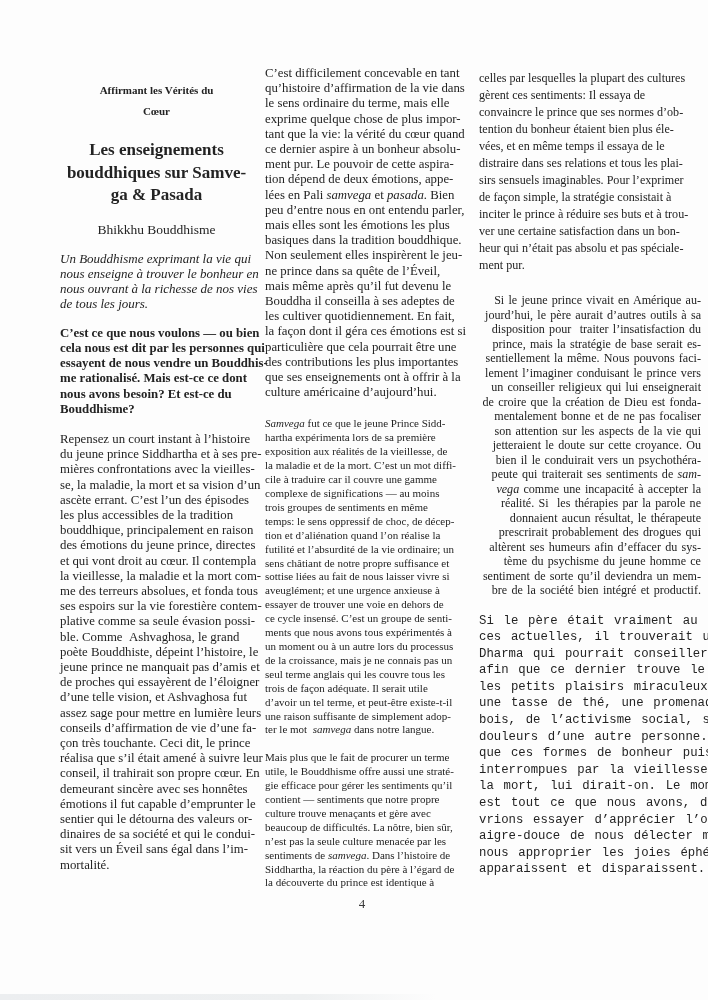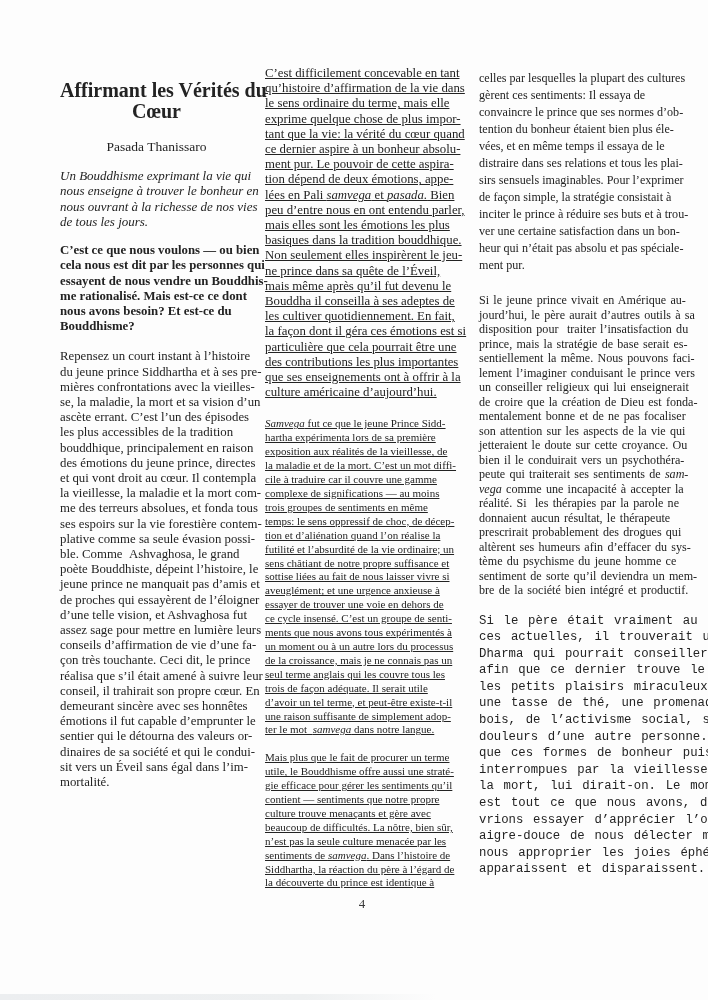--- a/index.html
+++ b/index.html
@@ -7,33 +7,33 @@
     width:708px;height:1000px;position:relative;overflow:hidden;
     background:#fdfdfd;
     font-family:"Liberation Serif","DejaVu Serif",serif;
     color:#232323;
     -webkit-font-smoothing:antialiased;
   }
   .page{position:absolute;inset:0;}
   .col{position:absolute;}
   .col p{margin:0 0 14px 0;white-space:nowrap;}
   .col1{left:60px;top:80px;width:193px;}
-  .col2{left:265px;top:66px;width:206px;text-decoration:underline;}
+  .col2{left:265px;top:66px;width:206px;}
   .col3{left:479px;top:70px;width:222px;}
 
-  .title1{font-weight:bold;font-size:20px;line-height:21px;text-align:center;margin:0 0 17px 0;white-space:nowrap;}
+  .title1{font-weight:bold;font-size:11px;line-height:21px;text-align:center;margin:0 0 17px 0;white-space:nowrap;}
   .title2{font-weight:bold;font-size:17px;line-height:22.5px;text-align:center;margin:0 0 15px 0;white-space:nowrap;}
   .byline{font-size:13px;text-align:center;margin:0 0 9px 0;}
   .author{font-size:13.5px;text-align:center;margin:0 0 13px 0;}
   .lede{font-style:italic;font-size:13px;line-height:15.3px;margin:0 0 13px 0;white-space:nowrap;}
 
   .body-lg{font-size:12.8px;line-height:15.2px;}
   .body-sm{font-size:11px;line-height:13.9px;}
   .c3-p1{font-size:12.1px;line-height:17px;margin-bottom:19px !important;}
-  .c3-p2{font-size:12.1px;line-height:14.5px;word-spacing:1.2px;margin-bottom:15px !important;}
+  .c3-p2{font-size:12.1px;line-height:14.5px;word-spacing:1.2px;margin-bottom:15px !important;text-align:right;}
   .c3-p3{font-size:12.3px;line-height:16.6px;word-spacing:2.4px;margin-bottom:18px !important;font-family:Liberation Mono, monospace;}
   .c3-p4{font-size:12.3px;line-height:16.6px;word-spacing:1px;}
   .c2-p1{margin-bottom:17px !important;}
   .c1-p1{margin-bottom:15px !important;font-weight:bold;}
 
   .page-number{
     position:absolute;left:352px;top:896px;width:20px;
     font-size:13px;text-align:center;color:#3a3a3a;
   }
   .scan-artifact{
@@ -42,21 +42,22 @@
     border-radius:0 2px 0 0;
   }
 </style>
 </head>
 <body>
 
 <div class="page">
 
   <div class="col col1">
     <h1 class="title1">Affirmant les Vérités du<br>Cœur</h1>
-    <div class="author">Pasada Thanissaro</div>
+    <h2 class="title2">Les enseignements<br>bouddhiques sur Samve-<br>ga &amp; Pasada</h2>
+    <div class="author">Bhikkhu Bouddhisme</div>
     <p class="lede">Un Bouddhisme exprimant la vie qui<br>nous enseigne à trouver le bonheur en<br>nous ouvrant à la richesse de nos vies<br>de tous les jours.</p>
     <p class="body-lg c1-p1">C’est ce que nous voulons — ou bien<br>cela nous est dit par les personnes qui<br>essayent de nous vendre un Bouddhis-<br>me rationalisé. Mais est-ce ce dont<br>nous avons besoin? Et est-ce du<br>Bouddhisme?</p>
     <p class="body-lg">Repensez un court instant à l’histoire<br>du jeune prince Siddhartha et à ses pre-<br>mières confrontations avec la vieilles-<br>se, la maladie, la mort et sa vision d’un<br>ascète errant. C’est l’un des épisodes<br>les plus accessibles de la tradition<br>bouddhique, principalement en raison<br>des émotions du jeune prince, directes<br>et qui vont droit au cœur. Il contempla<br>la vieillesse, la maladie et la mort com-<br>me des terreurs absolues, et fonda tous<br>ses espoirs sur la vie forestière contem-<br>plative comme sa seule évasion possi-<br>ble. Comme &nbsp;Ashvaghosa, le grand<br>poète Bouddhiste, dépeint l’histoire, le<br>jeune prince ne manquait pas d’amis et<br>de proches qui essayèrent de l’éloigner<br>d’une telle vision, et Ashvaghosa fut<br>assez sage pour mettre en lumière leurs<br>conseils d’affirmation de vie d’une fa-<br>çon très touchante. Ceci dit, le prince<br>réalisa que s’il était amené à suivre leur<br>conseil, il trahirait son propre cœur. En<br>demeurant sincère avec ses honnêtes<br>émotions il fut capable d’emprunter le<br>sentier qui le détourna des valeurs or-<br>dinaires de sa société et qui le condui-<br>sit vers un Éveil sans égal dans l’im-<br>mortalité.</p>
   </div>
 
   <div class="col col2">
     <p class="body-lg c2-p1">C’est difficilement concevable en tant<br>qu’histoire d’affirmation de la vie dans<br>le sens ordinaire du terme, mais elle<br>exprime quelque chose de plus impor-<br>tant que la vie: la vérité du cœur quand<br>ce dernier aspire à un bonheur absolu-<br>ment pur. Le pouvoir de cette aspira-<br>tion dépend de deux émotions, appe-<br>lées en Pali <i>samvega</i> et <i>pasada.</i> Bien<br>peu d’entre nous en ont entendu parler,<br>mais elles sont les émotions les plus<br>basiques dans la tradition bouddhique.<br>Non seulement elles inspirèrent le jeu-<br>ne prince dans sa quête de l’Éveil,<br>mais même après qu’il fut devenu le<br>Bouddha il conseilla à ses adeptes de<br>les cultiver quotidiennement. En fait,<br>la façon dont il géra ces émotions est si<br>particulière que cela pourrait être une<br>des contributions les plus importantes<br>que ses enseignements ont à offrir à la<br>culture américaine d’aujourd’hui.</p>
     <p class="body-sm"><i>Samvega</i> fut ce que le jeune Prince Sidd-<br>hartha expérimenta lors de sa première<br>exposition aux réalités de la vieillesse, de<br>la maladie et de la mort. C’est un mot diffi-<br>cile à traduire car il couvre une gamme<br>complexe de significations — au moins<br>trois groupes de sentiments en même<br>temps: le sens oppressif de choc, de décep-<br>tion et d’aliénation quand l’on réalise la<br>futilité et l’absurdité de la vie ordinaire; un<br>sens châtiant de notre propre suffisance et<br>sottise liées au fait de nous laisser vivre si<br>aveuglément; et une urgence anxieuse à<br>essayer de trouver une voie en dehors de<br>ce cycle insensé. C’est un groupe de senti-<br>ments que nous avons tous expérimentés à<br>un moment ou à un autre lors du processus<br>de la croissance, mais je ne connais pas un<br>seul terme anglais qui les couvre tous les<br>trois de façon adéquate. Il serait utile<br>d’avoir un tel terme, et peut-être existe-t-il<br>une raison suffisante de simplement adop-<br>ter le mot &nbsp;<i>samvega</i> dans notre langue.</p>
     <p class="body-sm">Mais plus que le fait de procurer un terme<br>utile, le Bouddhisme offre aussi une straté-<br>gie efficace pour gérer les sentiments qu’il<br>contient — sentiments que notre propre<br>culture trouve menaçants et gère avec<br>beaucoup de difficultés. La nôtre, bien sûr,<br>n’est pas la seule culture menacée par les<br>sentiments de <i>samvega</i>. Dans l’histoire de<br>Siddhartha, la réaction du père à l’égard de<br>la découverte du prince est identique à</p>
   </div>

